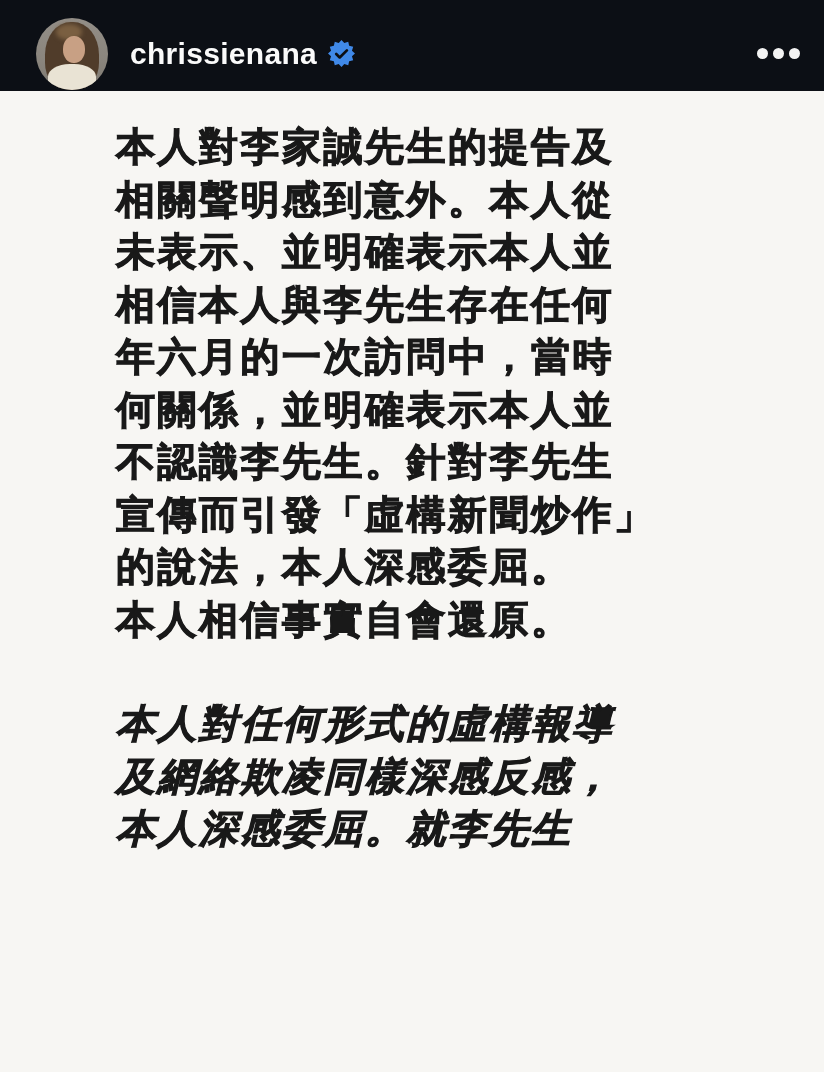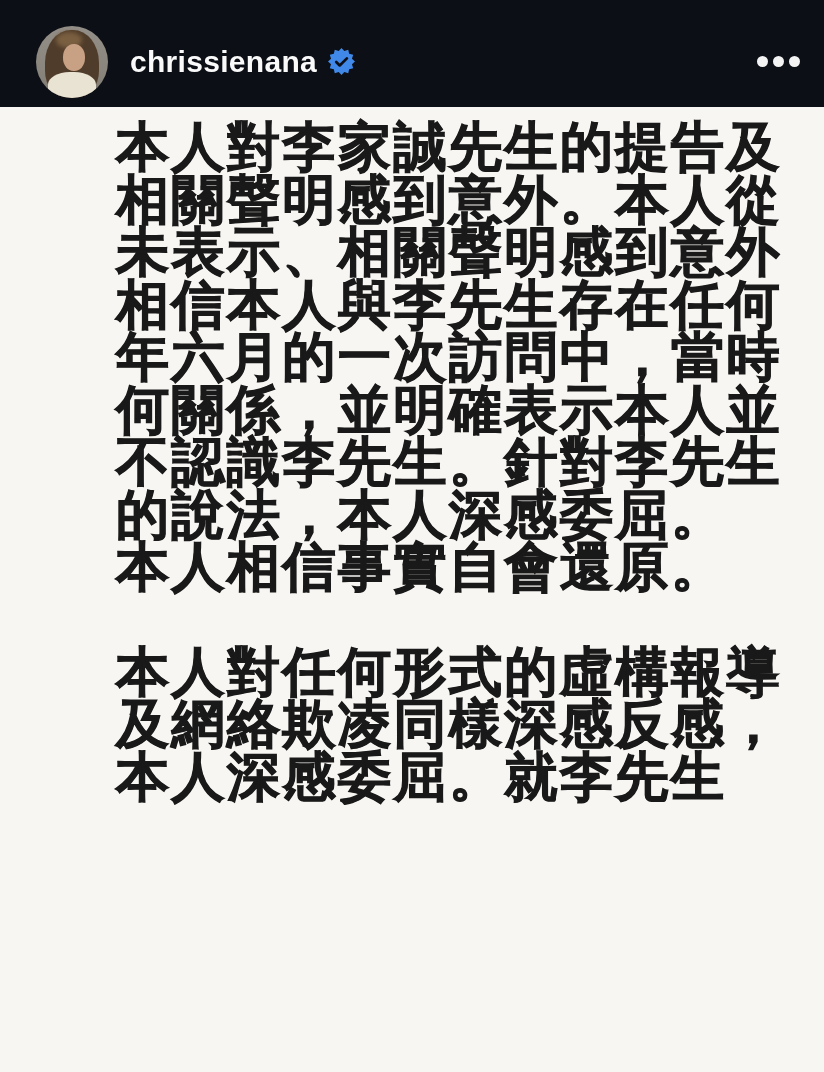--- a/index.html
+++ b/index.html
@@ -10,21 +10,21 @@
     overflow: hidden;
     background: #f7f6f3;
     font-family: "Liberation Sans", "DejaVu Sans", sans-serif;
   }
 
   
   .header {
     position: absolute;
     top: 0; left: 0;
     width: 824px;
-    height: 107px;
+    height: 91px;
     background: #0c0f15;
     display: flex;
     align-items: center;
     box-sizing: border-box;
     padding: 16px 20px 0 36px;
   }
   .avatar {
     position: relative;
     width: 72px;
     height: 72px;
@@ -106,26 +106,26 @@
     background: #f7f6f3;
     overflow: hidden;
   }
   .statement {
     position: absolute;
     top: 14px;
     left: 116px;
     width: 640px;
     color: #191919;
     font-weight: 900;
-    font-size: 53px;
+    font-size: 39px;
     letter-spacing: 2.5px;
     line-height: 52.5px;
     -webkit-text-stroke: 1px #191919;
   }
-  .para-gap { margin-top: 52px; }
+  .para-gap { margin-top: 52px; font-style: italic; }
   .line { white-space: nowrap; }
 
   .watermark {
     position: absolute;
     right: 8px;
     bottom: 4px;
     font-size: 27px;
     font-weight: 700;
     letter-spacing: 2px;
     color: rgba(125, 122, 115, 0.18);
@@ -157,25 +157,26 @@
       <span class="dot"></span>
       <span class="dot"></span>
     </div>
   </div>
 
   <div class="post-image">
     <div class="statement">
       <div>
         <div class="line">本人對李家誠先生的提告及</div>
         <div class="line">相關聲明感到意外。本人從</div>
-        <div class="line">未表示、相關聲明感到意外</div>
+        <div class="line">未表示、並明確表示本人並</div>
         <div class="line">相信本人與李先生存在任何</div>
         <div class="line">年六月的一次訪問中，當時</div>
         <div class="line">何關係，並明確表示本人並</div>
         <div class="line">不認識李先生。針對李先生</div>
+        <div class="line">宣傳而引發「虛構新聞炒作」</div>
         <div class="line">的說法，本人深感委屈。</div>
         <div class="line">本人相信事實自會還原。</div>
       </div>
       <div class="para-gap">
         <div class="line">本人對任何形式的虛構報導</div>
         <div class="line">及網絡欺凌同樣深感反感，</div>
         <div class="line">本人深感委屈。就李先生</div>
       </div>
     </div>
   </div>

